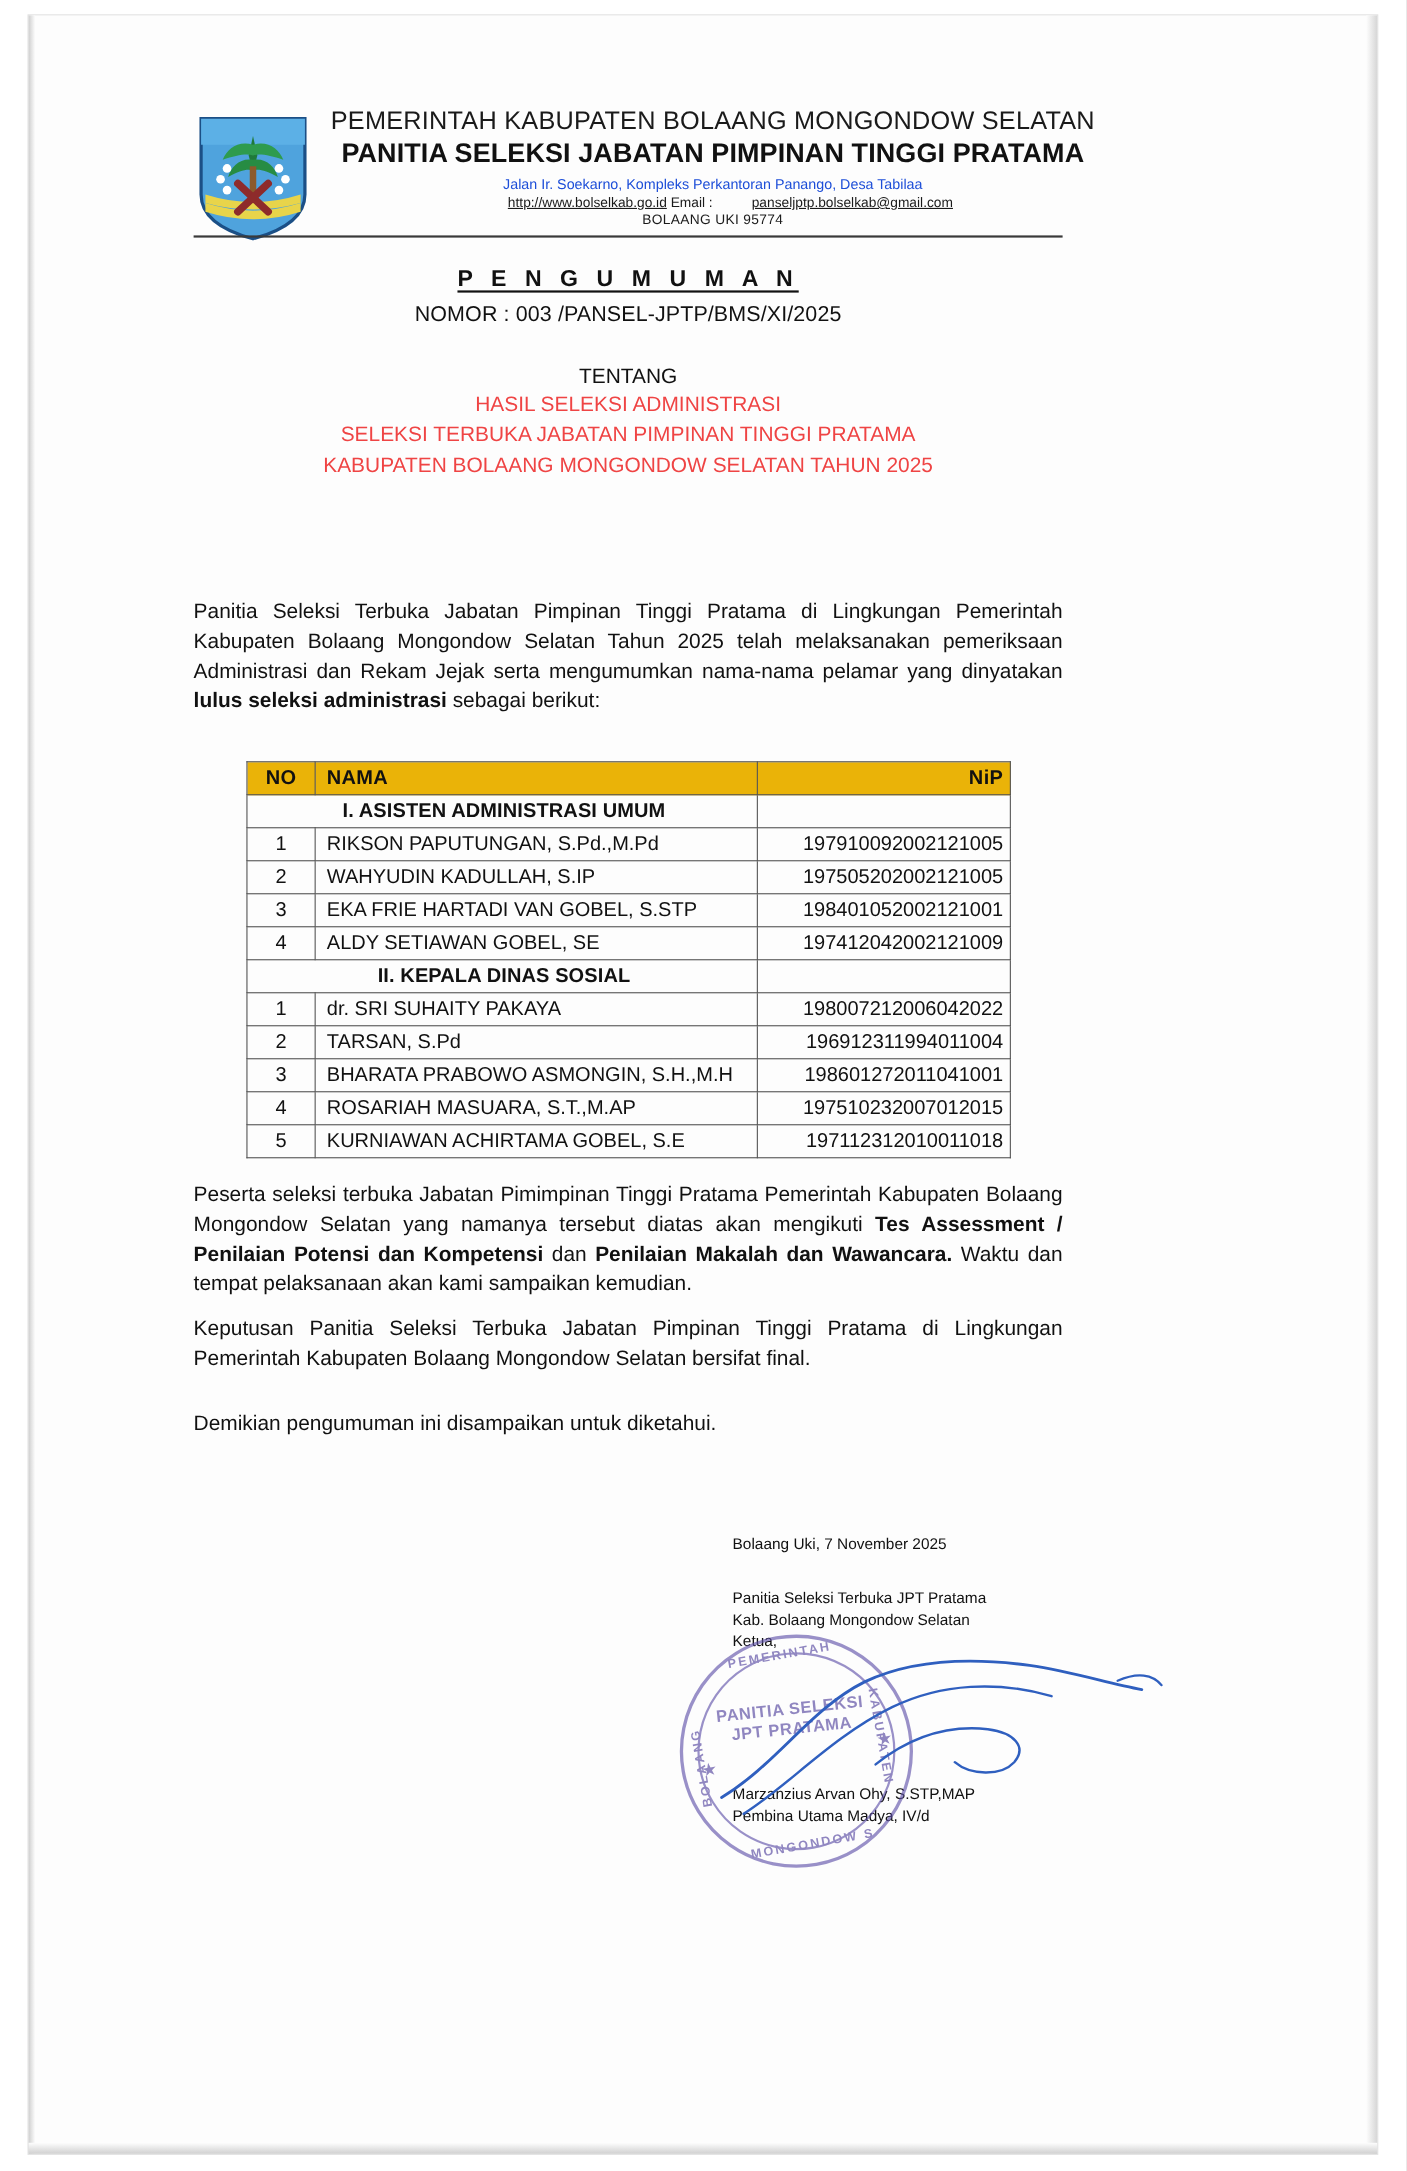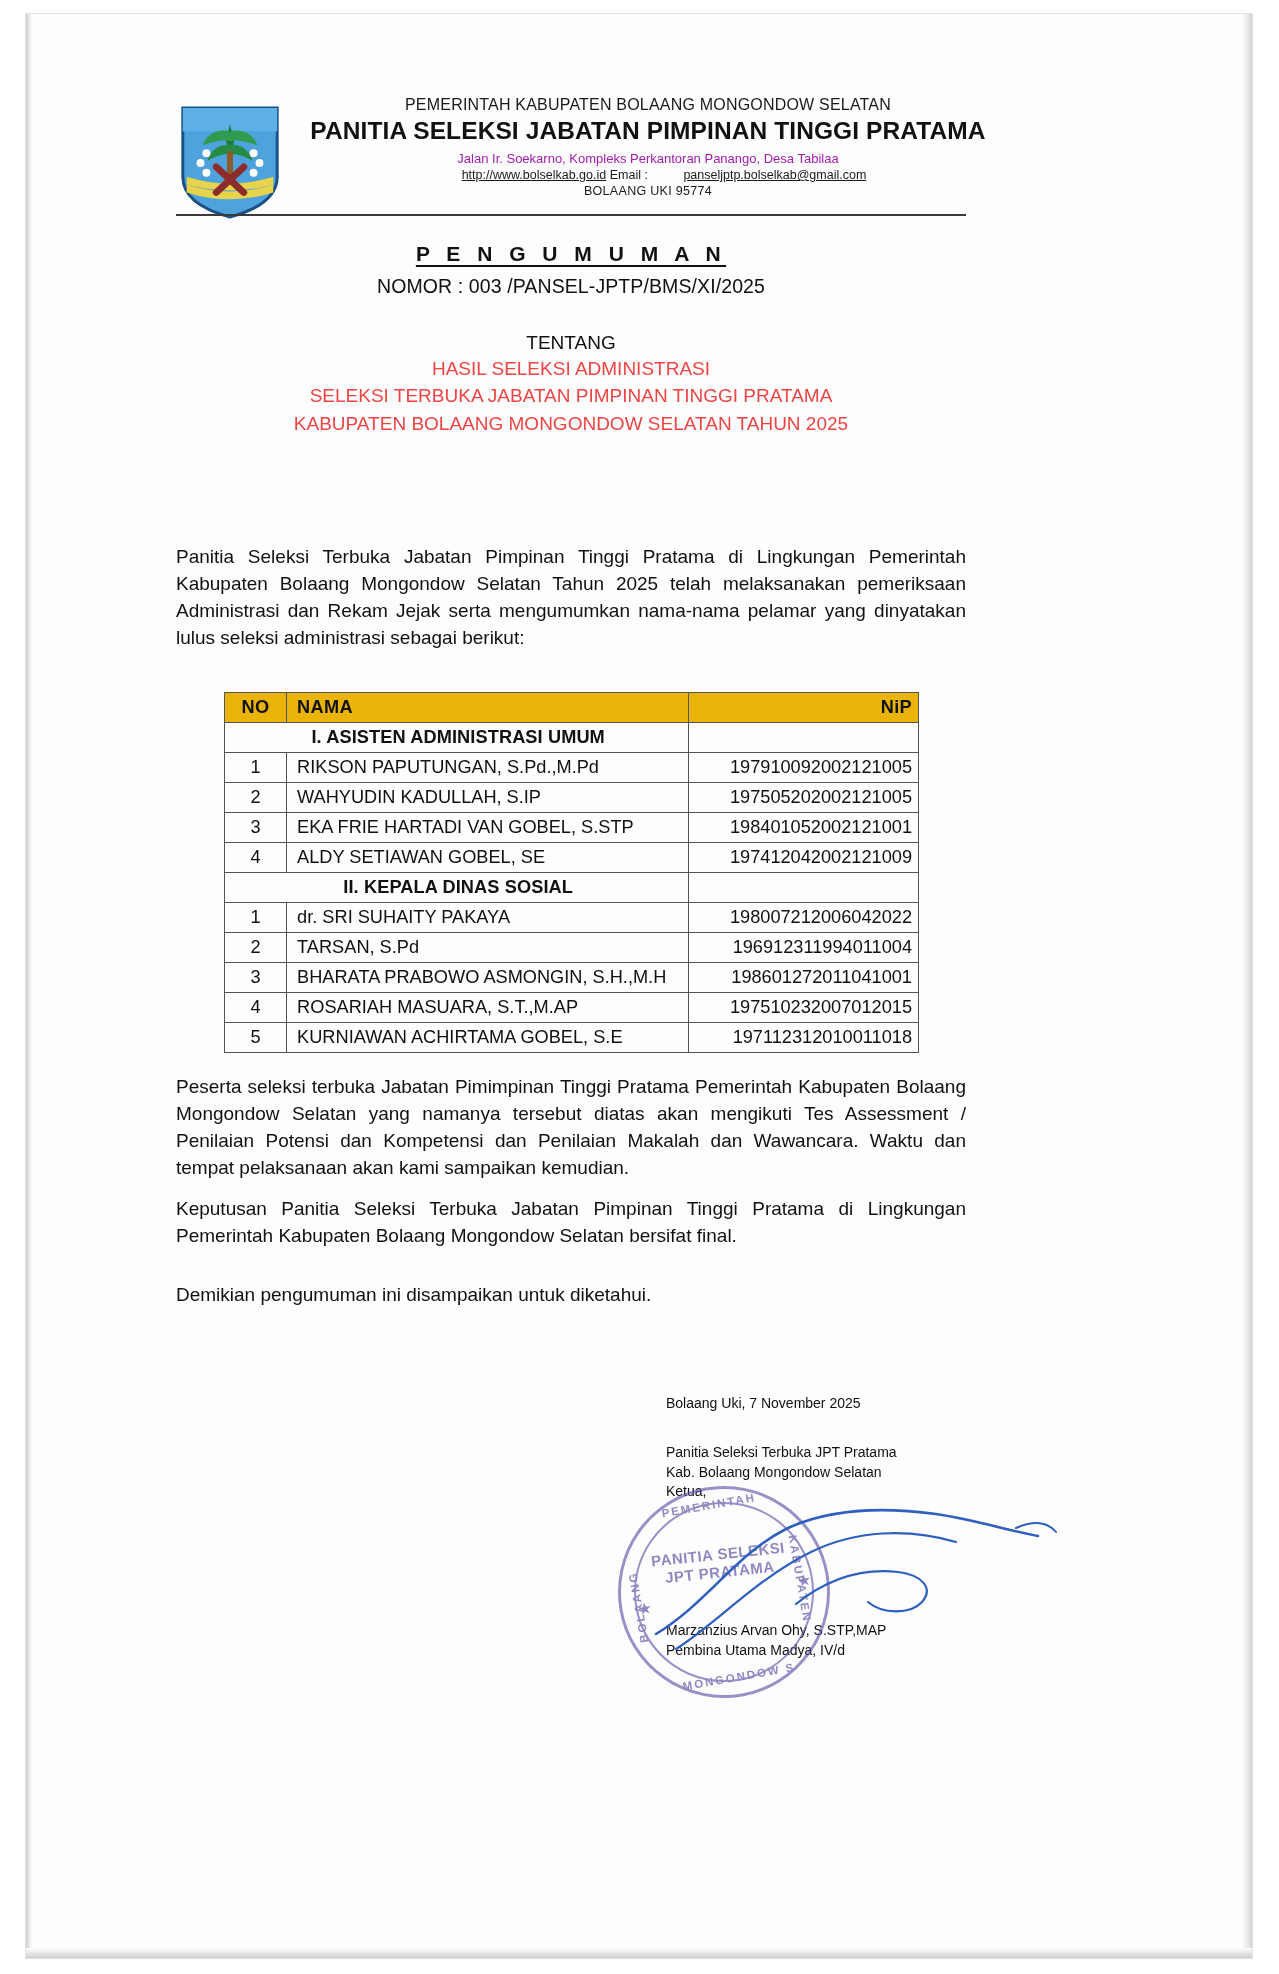--- a/index.html
+++ b/index.html
@@ -14,23 +14,23 @@
     box-shadow:0 0 0 1px #e2e2e2;
   }
   .edge-l{position:absolute;left:0;top:0;width:6px;height:100%;background:linear-gradient(90deg,#cfcfcf,#fdfdfd);}
   .edge-r{position:absolute;right:0;top:0;width:10px;height:100%;background:linear-gradient(270deg,#d6d6d6,#fdfdfd);}
   .edge-b{position:absolute;left:0;bottom:0;width:100%;height:10px;background:linear-gradient(0deg,#d0d0d0,#fdfdfd);}
 
   
   .kop{position:absolute;left:150px;top:82px;width:930px;}
   .logo{position:absolute;left:0px;top:6px;width:108px;height:118px;}
   .kop-text{margin-left:122px;text-align:center;width:700px;}
-  .kop-l1{font-size:16px;letter-spacing:.2px;color:#1a1a1a;white-space:nowrap;}
+  .kop-l1{font-size:23px;letter-spacing:.2px;color:#1a1a1a;white-space:nowrap;}
   .kop-l2{font-size:24.5px;font-weight:bold;letter-spacing:.1px;color:#111;margin-top:3px;white-space:nowrap;}
-  .kop-l3{font-size:13px;color:#a21caf;margin-top:6px;}
+  .kop-l3{font-size:13px;color:#1d4ed8;margin-top:6px;}
   .kop-l4{font-size:12.5px;color:#1a1a1a;margin-top:2px;}
   .kop-l5{font-size:12.5px;color:#1a1a1a;margin-top:2px;letter-spacing:.3px;}
   .u{text-decoration:underline;padding-left:32px;}
   .hr-kop{position:absolute;left:150px;top:200px;width:790px;height:0;border-top:2.4px solid #3a3a3a;}
 
   
   .title-block{position:absolute;left:150px;top:228px;width:790px;text-align:center;}
   .t-peng{font-size:21px;font-weight:bold;letter-spacing:5.5px;text-decoration:underline;text-underline-offset:4px;color:#111;}
   .t-nomor{font-size:19.5px;margin-top:9px;color:#111;letter-spacing:.1px;}
   .t-tentang{font-size:19px;margin-top:34px;color:#111;}
@@ -38,21 +38,21 @@
 
   
   .para{
     position:absolute;font-size:19px;color:#111;line-height:1.42;
     text-align:justify;text-justify:inter-word;
   }
   .p1{left:150px;top:530px;width:790px;}
   .p2{left:150px;top:1060px;width:790px;}
   .p3{left:150px;top:1182px;width:790px;}
   .p4{left:150px;top:1268px;width:790px;}
-  b{font-weight:normal;margin-top:34px;}
+  b{font-weight:bold;margin-top:34px;}
 
   
   .tbl-wrap{position:absolute;left:198px;top:678px;width:695px;}
   table{border-collapse:collapse;width:100%;font-size:18.2px;color:#111;}
   th,td{border:1.3px solid #555;padding:1px 6px;height:27px;vertical-align:middle;}
   th{background:#eab308;font-weight:bold;text-align:center;letter-spacing:.3px;}
   .c-no{width:52px;text-align:center;}
   .c-nama{width:420px;text-align:left;padding-left:10px;}
   .c-nip{width:218px;text-align:right;padding-left:9px;}
   tr.group td{font-weight:bold;text-align:center;padding-left:9px;letter-spacing:.1px;}

